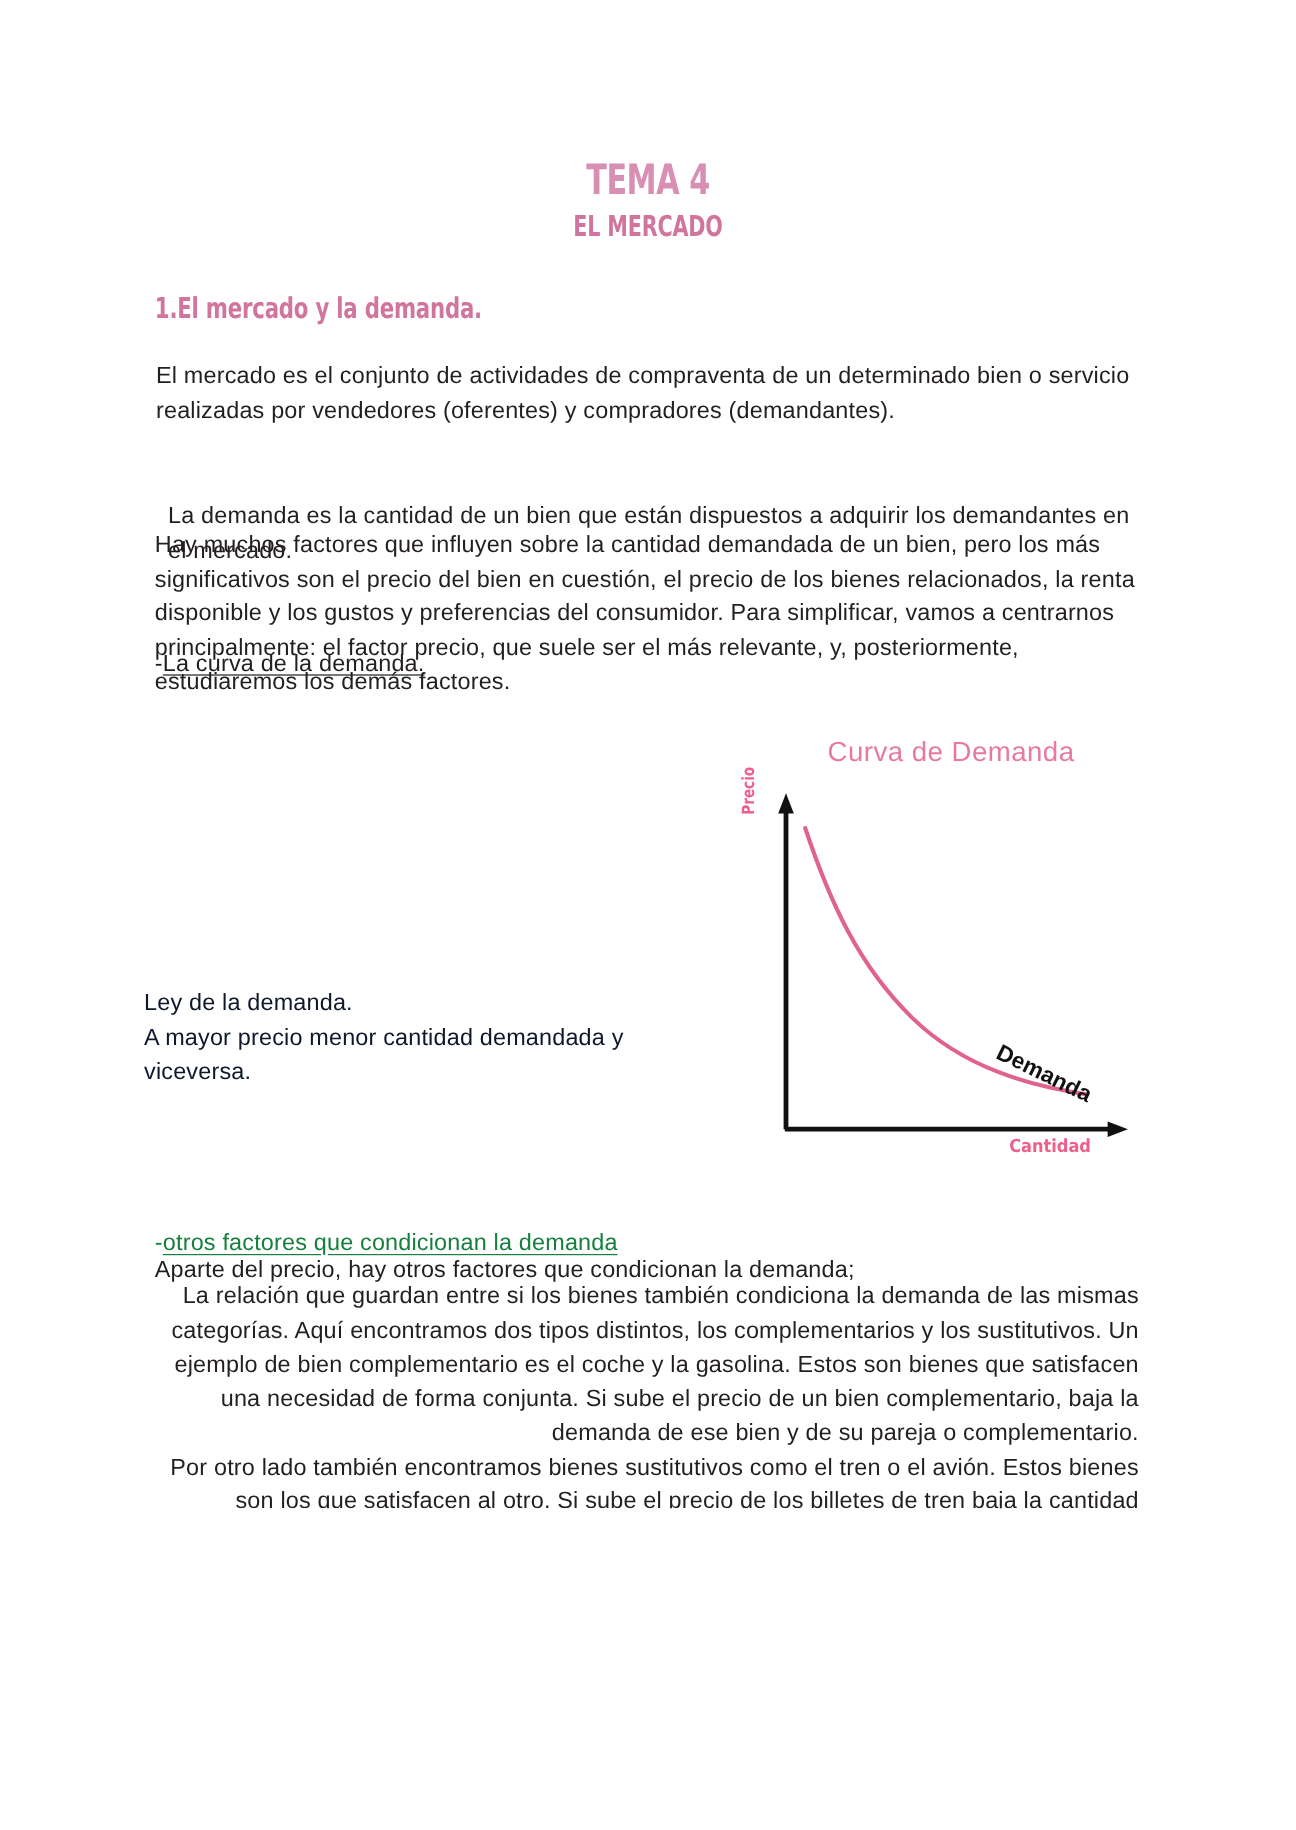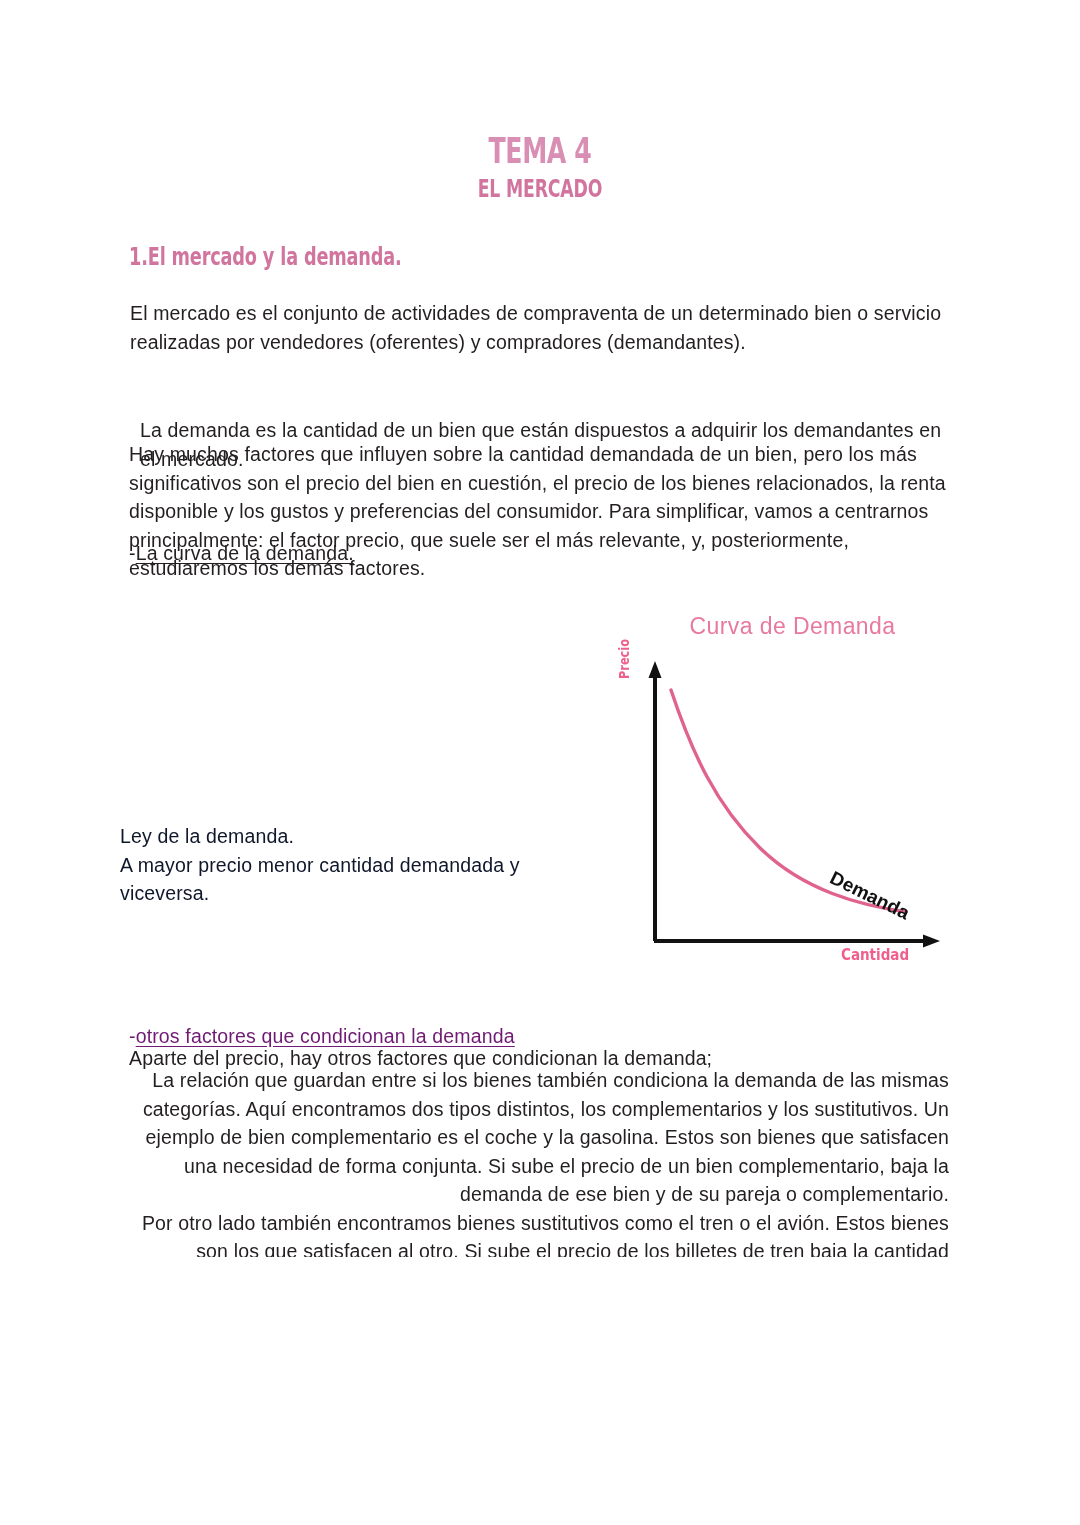--- a/index.html
+++ b/index.html
@@ -98,21 +98,21 @@
     letter-spacing: 0.15px;
     margin-top: 10px;
   }
 
   .sub-underline2 {
     position: absolute;
     left: 129px;
     top: 1022px;
     font-size: 19.5px;
     line-height: 28.5px;
-    color: #701a75;
+    color: #15803d;
     letter-spacing: 0.15px;
   }
   .sub-underline2 .u { text-decoration: underline; text-underline-offset: 3px; }
 
   .p6 { left: 129px; top: 1044px; width: 820px; }
   .p7 { left: 129px; top: 1090px; width: 820px; }
   .p8 { left: 129px; top: 1066px; width: 820px; text-align: right; }
 
   .page-number {
     position: absolute;

